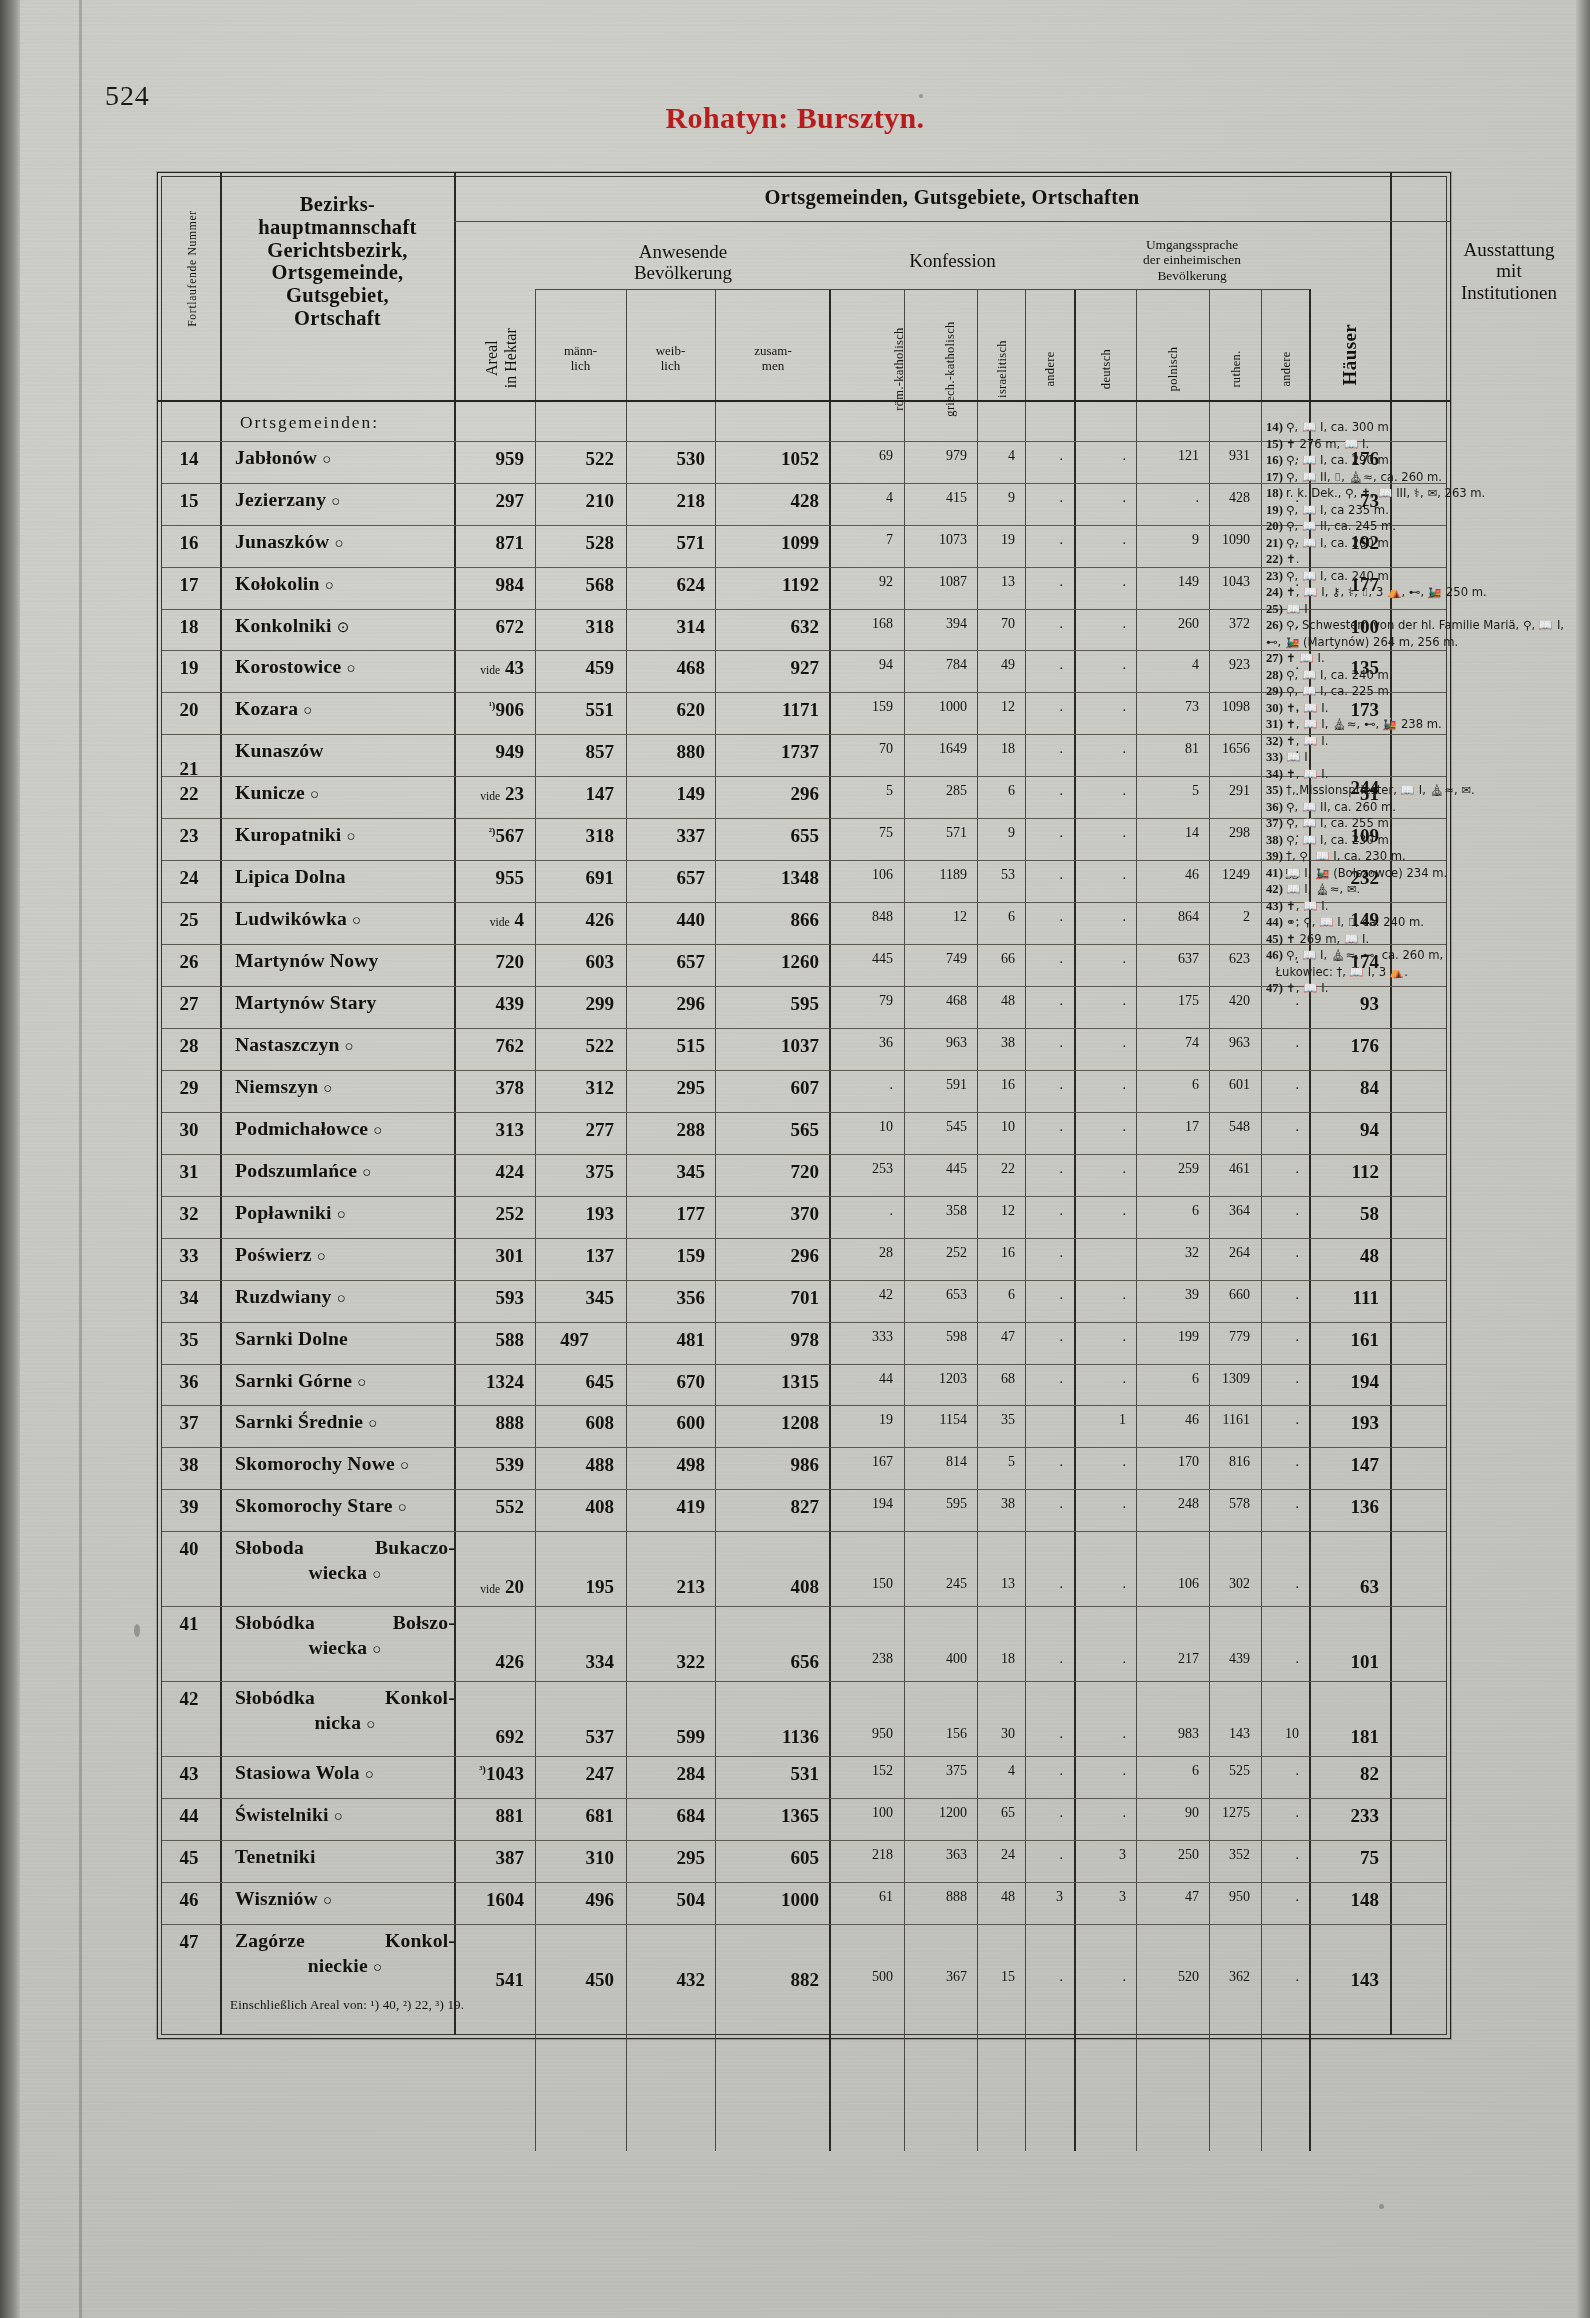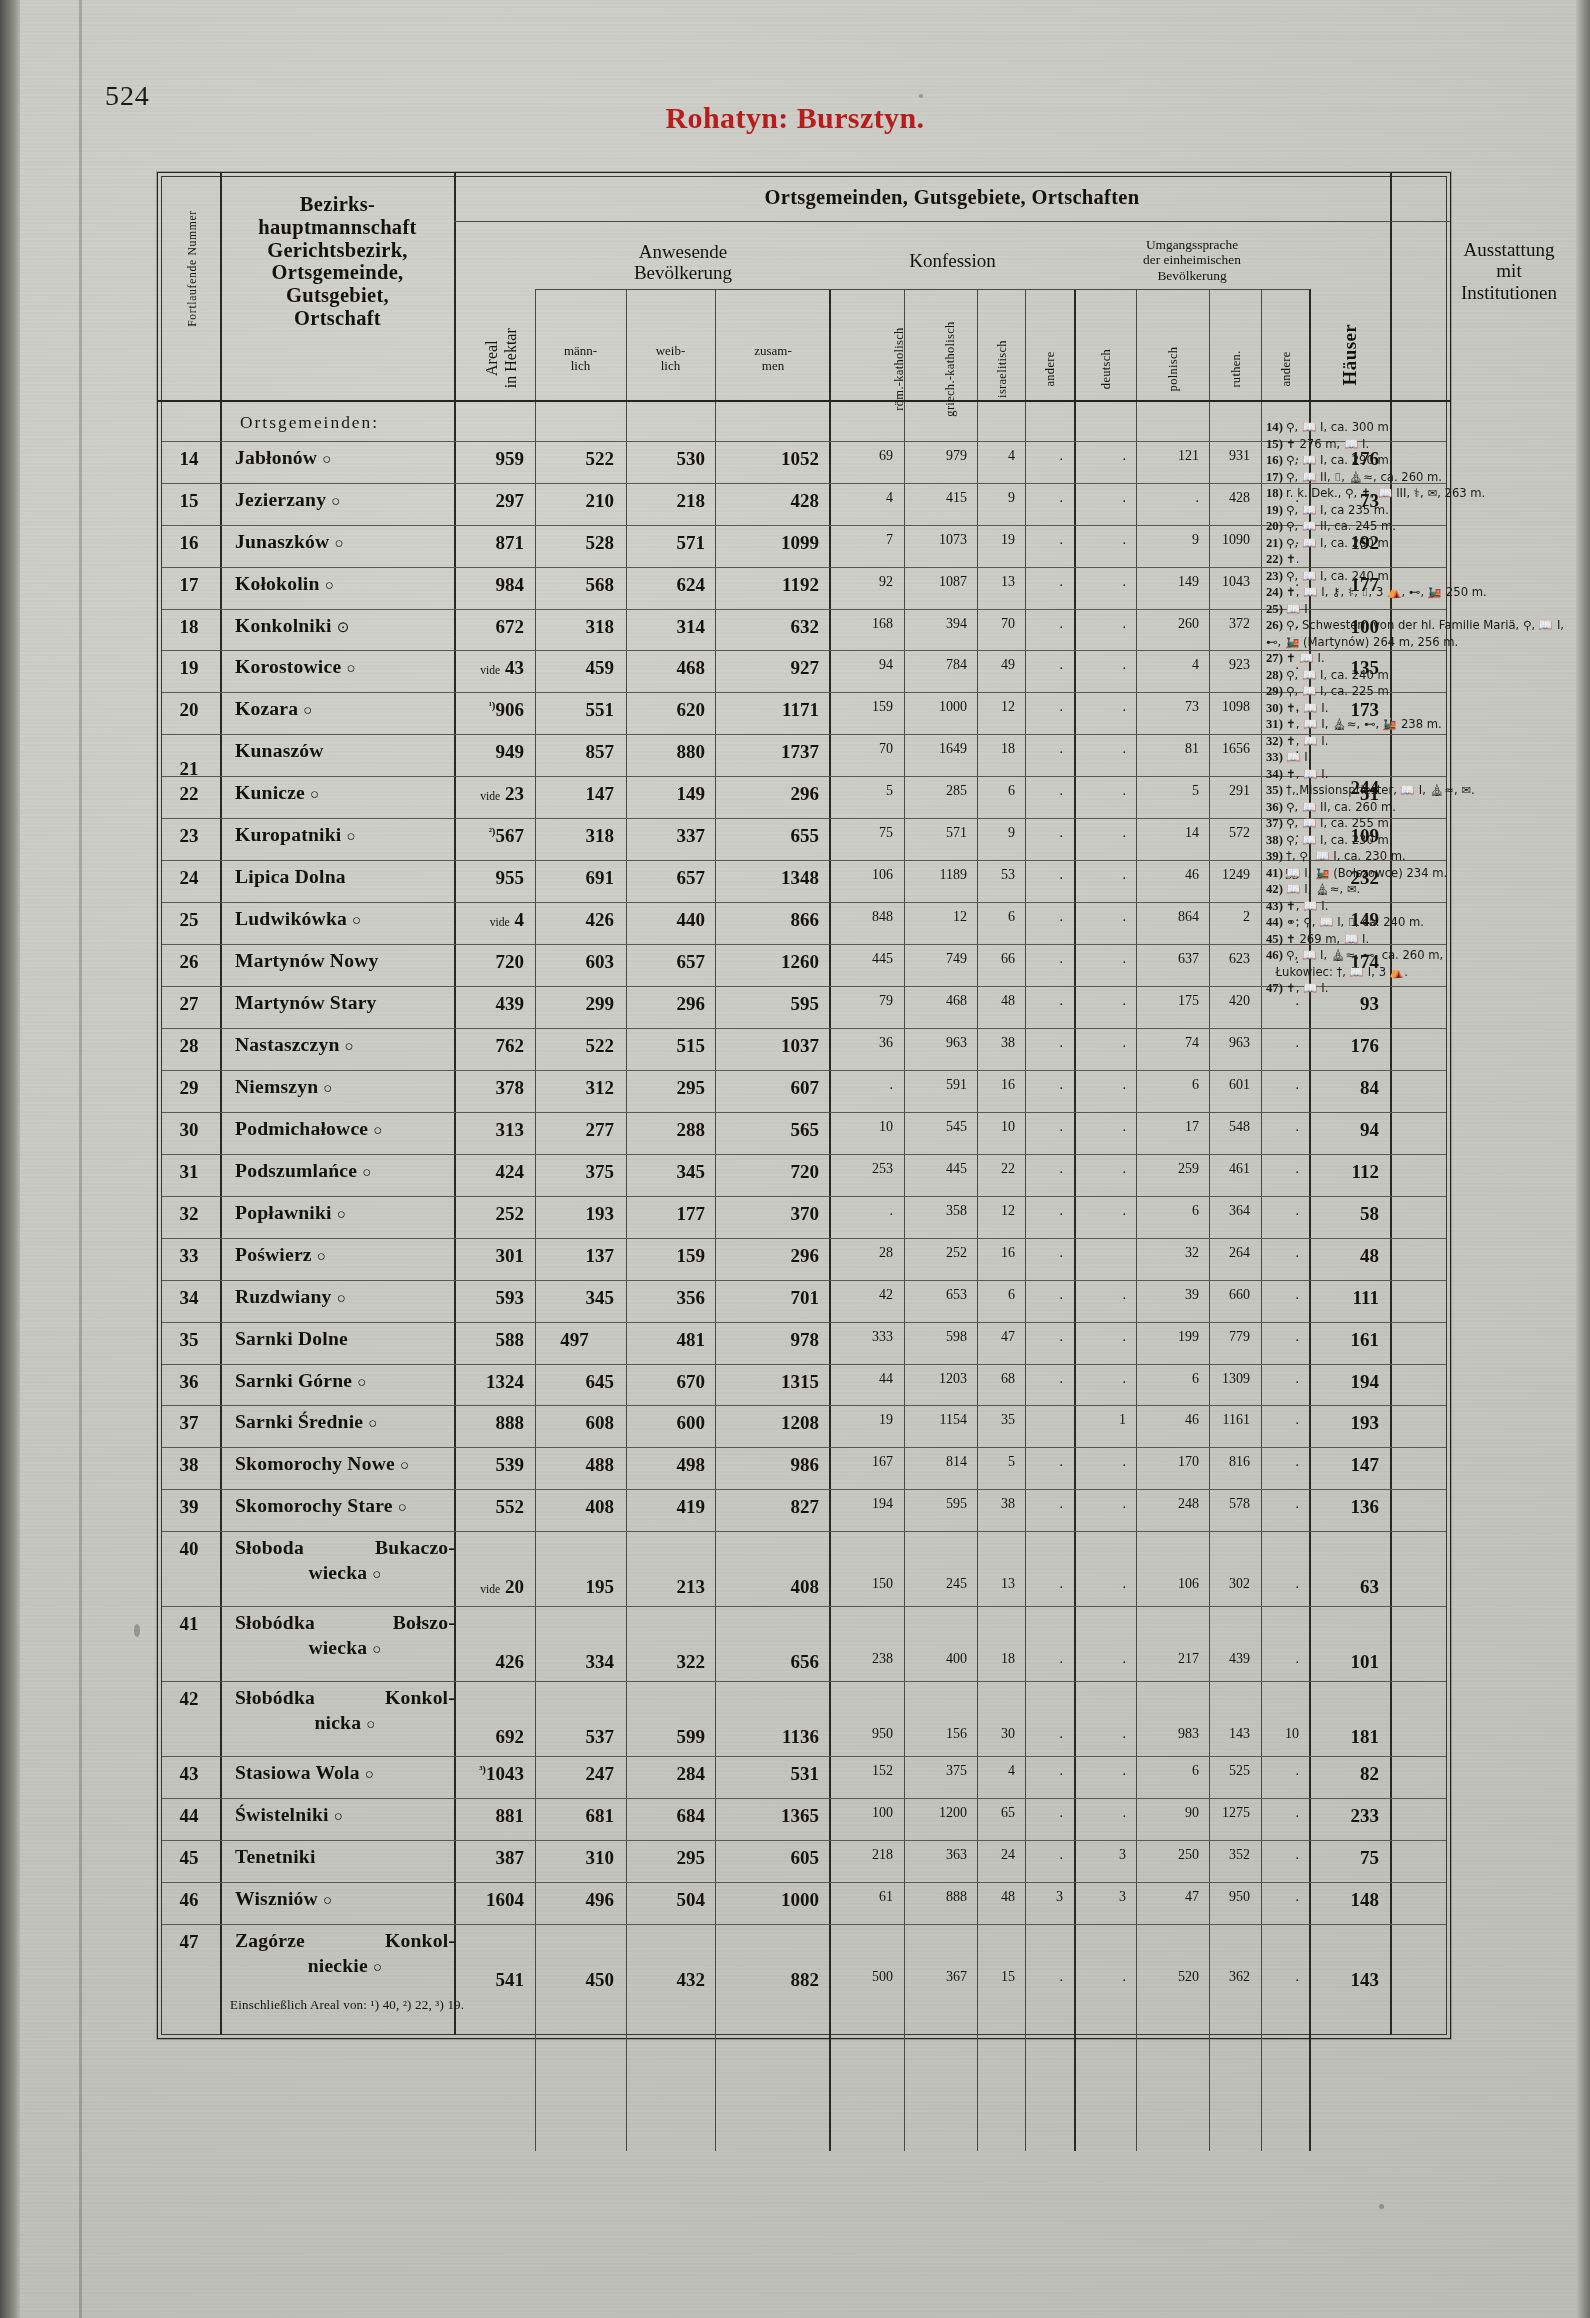--- a/index.html
+++ b/index.html
@@ -374,21 +374,21 @@
         <div class="c num" style="left: 296px; width: 77px; top: 7.1px; text-align: right; padding-right: 7.1px; box-sizing: border-box;"><span class="fnmark">²)</span>567</div>
         <div class="c num" style="left: 377px; width: 86px; top: 7.1px; text-align: right; padding-right: 7.1px; box-sizing: border-box;">318</div>
         <div class="c num" style="left: 468px; width: 86px; top: 7.1px; text-align: right; padding-right: 7.1px; box-sizing: border-box;">337</div>
         <div class="c num" style="left: 557px; width: 111px; top: 7.1px; text-align: right; padding-right: 7.1px; box-sizing: border-box;">655</div>
         <div class="c numsm" style="left: 671px; width: 71px; top: 7.1px; text-align: right; padding-right: 7.1px; box-sizing: border-box;">75</div>
         <div class="c numsm" style="left: 746px; width: 70px; top: 7.1px; text-align: right; padding-right: 7.1px; box-sizing: border-box;">571</div>
         <div class="c numsm" style="left: 819px; width: 45px; top: 7.1px; text-align: right; padding-right: 7.1px; box-sizing: border-box;">9</div>
         <div class="c numsm" style="left: 867px; width: 45px; top: 7.1px; text-align: right; padding-right: 7.1px; box-sizing: border-box;">.</div>
         <div class="c numsm" style="left: 916px; width: 59px; top: 7.1px; text-align: right; padding-right: 7.1px; box-sizing: border-box;">.</div>
         <div class="c numsm" style="left: 978px; width: 70px; top: 7.1px; text-align: right; padding-right: 7.1px; box-sizing: border-box;">14</div>
-        <div class="c numsm" style="left: 1051px; width: 48px; top: 7.1px; text-align: right; padding-right: 7.1px; box-sizing: border-box;">572</div>
+        <div class="c numsm" style="left: 1051px; width: 48px; top: 7.1px; text-align: right; padding-right: 7.1px; box-sizing: border-box;">298</div>
         <div class="c numsm" style="left: 1103px; width: 45px; top: 7.1px; text-align: right; padding-right: 7.1px; box-sizing: border-box;">.</div>
         <div class="c num" style="left: 1151px; width: 77px; top: 7.1px; text-align: right; padding-right: 7.1px; box-sizing: border-box;">109</div>
       </div>
       <div class="row" style="top: 687px; height: 42px;">
         <div class="rowline" style="top: 0px;"></div>
         <div class="c place" style="left: 77px; width: 220px; top: 5.4px; white-space: normal; line-height: 1.25;">Lipica Dolna</div>
         <div class="c idx" style="left: 0px; width: 62px; top: 7.1px; text-align: center; padding-right: 0px; box-sizing: border-box;">24</div>
         <div class="c num" style="left: 296px; width: 77px; top: 7.1px; text-align: right; padding-right: 7.1px; box-sizing: border-box;">955</div>
         <div class="c num" style="left: 377px; width: 86px; top: 7.1px; text-align: right; padding-right: 7.1px; box-sizing: border-box;">691</div>
         <div class="c num" style="left: 468px; width: 86px; top: 7.1px; text-align: right; padding-right: 7.1px; box-sizing: border-box;">657</div>

